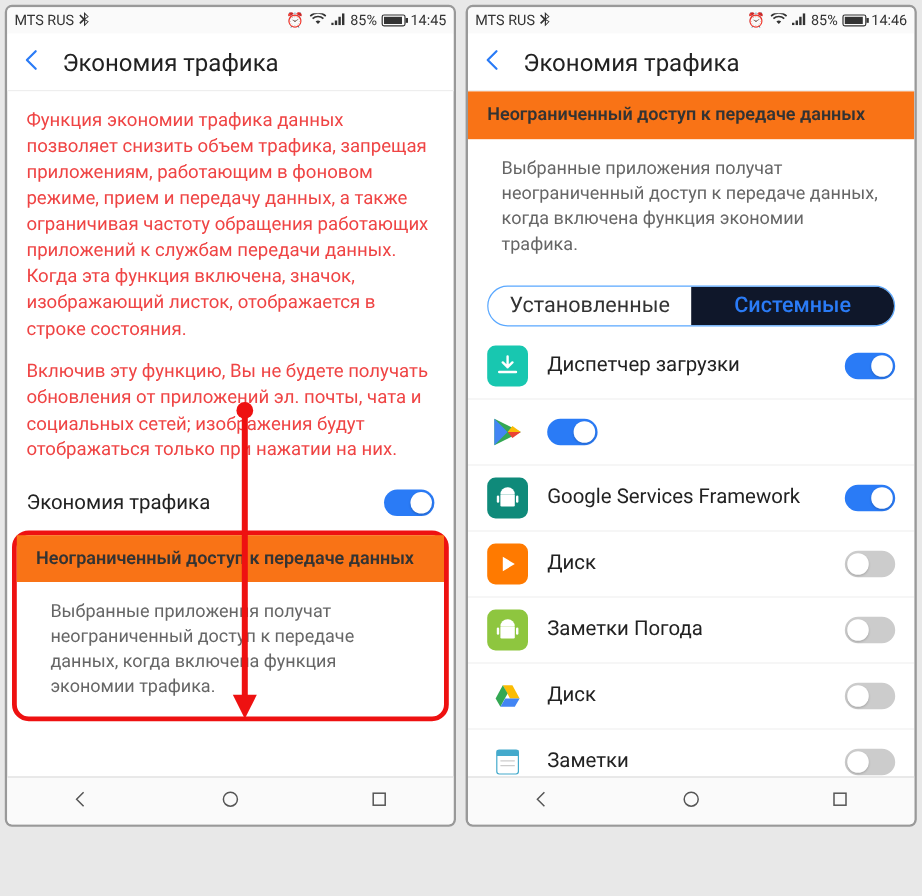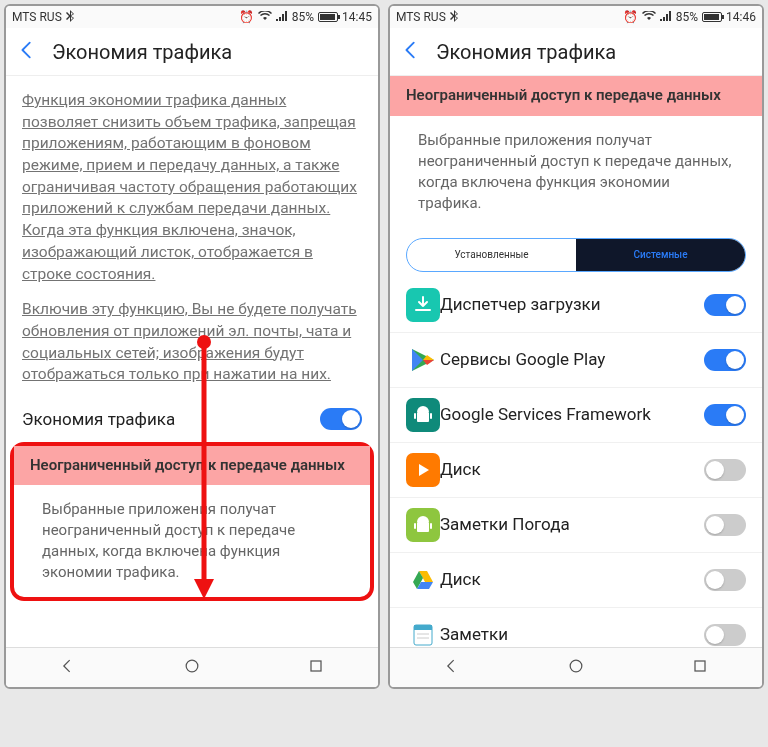--- a/index.html
+++ b/index.html
@@ -50,24 +50,23 @@
     color: #222;
   }
   .content {
     flex: 1;
     overflow: hidden;
     display: flex;
     flex-direction: column;
   }
   .desc {
     padding: 14px 16px 10px;
-    color: #737373;
+    color: #ef4444;
     font-size: 15.5px;
     line-height: 1.4;
-    text-decoration: underline;
   }
   .desc p + p { margin-top: 14px; }
   .row {
     display: flex;
     align-items: center;
     justify-content: space-between;
     padding: 12px 16px;
     font-size: 17px;
     color: #222;
   }
@@ -86,21 +85,21 @@
     width: 18px;
     height: 18px;
     border-radius: 50%;
     background: #fff;
     top: 2px;
     left: 2px;
     box-shadow: 0 1px 2px rgba(0,0,0,0.2);
   }
   .switch.on::after { left: auto; right: 2px; }
   .section-header {
-    background: #fca5a5;
+    background: #f97316;
     padding: 10px 16px 10px;
     font-size: 15px;
     font-weight: 600;
     color: #333;
     line-height: 1.3;
   }
   .section-desc {
     padding: 14px 28px;
     color: #666;
     font-size: 15px;
@@ -123,34 +122,34 @@
     border: 1px solid #5aa8ff;
     border-radius: 18px;
     overflow: hidden;
     height: 34px;
   }
   .segmented div {
     flex: 1;
     display: flex;
     align-items: center;
     justify-content: center;
-    font-size: 10px;
+    font-size: 18px;
     color: #333;
   }
   .segmented .active {
     background: #0f172a;
     color: #2a7bf6;
     font-weight: 500;
   }
   .app-list { flex: 1; overflow: hidden; }
   .app-row {
     display: flex;
     align-items: center;
     padding: 10px 16px;
-    gap: 0;
+    gap: 16px;
     border-bottom: 1px solid #f0f0f0;
   }
   .app-icon {
     width: 34px;
     height: 34px;
     border-radius: 7px;
     flex-shrink: 0;
     display: flex;
     align-items: center;
     justify-content: center;
@@ -317,21 +316,20 @@
         </div>
         <div class="app-row">
           <div class="app-icon" style="background:#fff">
             <svg width="30" height="30" viewBox="0 0 30 30">
               <path d="M4 4l22 11L4 26z" fill="#34a853"></path>
               <path d="M4 4l11 11L4 26z" fill="#4285f4"></path>
               <path d="M15 15l11 0-7 5z" fill="#ea4335"></path>
               <path d="M15 15l11 0-7-5z" fill="#fbbc04"></path>
             </svg>
           </div>
-          <div class="app-label">Сервисы Google Play</div>
           <div class="switch on"></div>
         </div>
         <div class="app-row">
           <div class="app-icon" style="background:#0f8a7a">
             <svg width="22" height="22" viewBox="0 0 22 22">
               <rect x="5" y="8" width="12" height="10" rx="1" fill="#fff"></rect>
               <circle cx="8" cy="5" r="1" fill="#fff"></circle>
               <circle cx="14" cy="5" r="1" fill="#fff"></circle>
               <path d="M5 8a6 6 0 0112 0z" fill="#fff"></path>
               <rect x="2" y="9" width="2" height="6" rx="1" fill="#fff"></rect>

